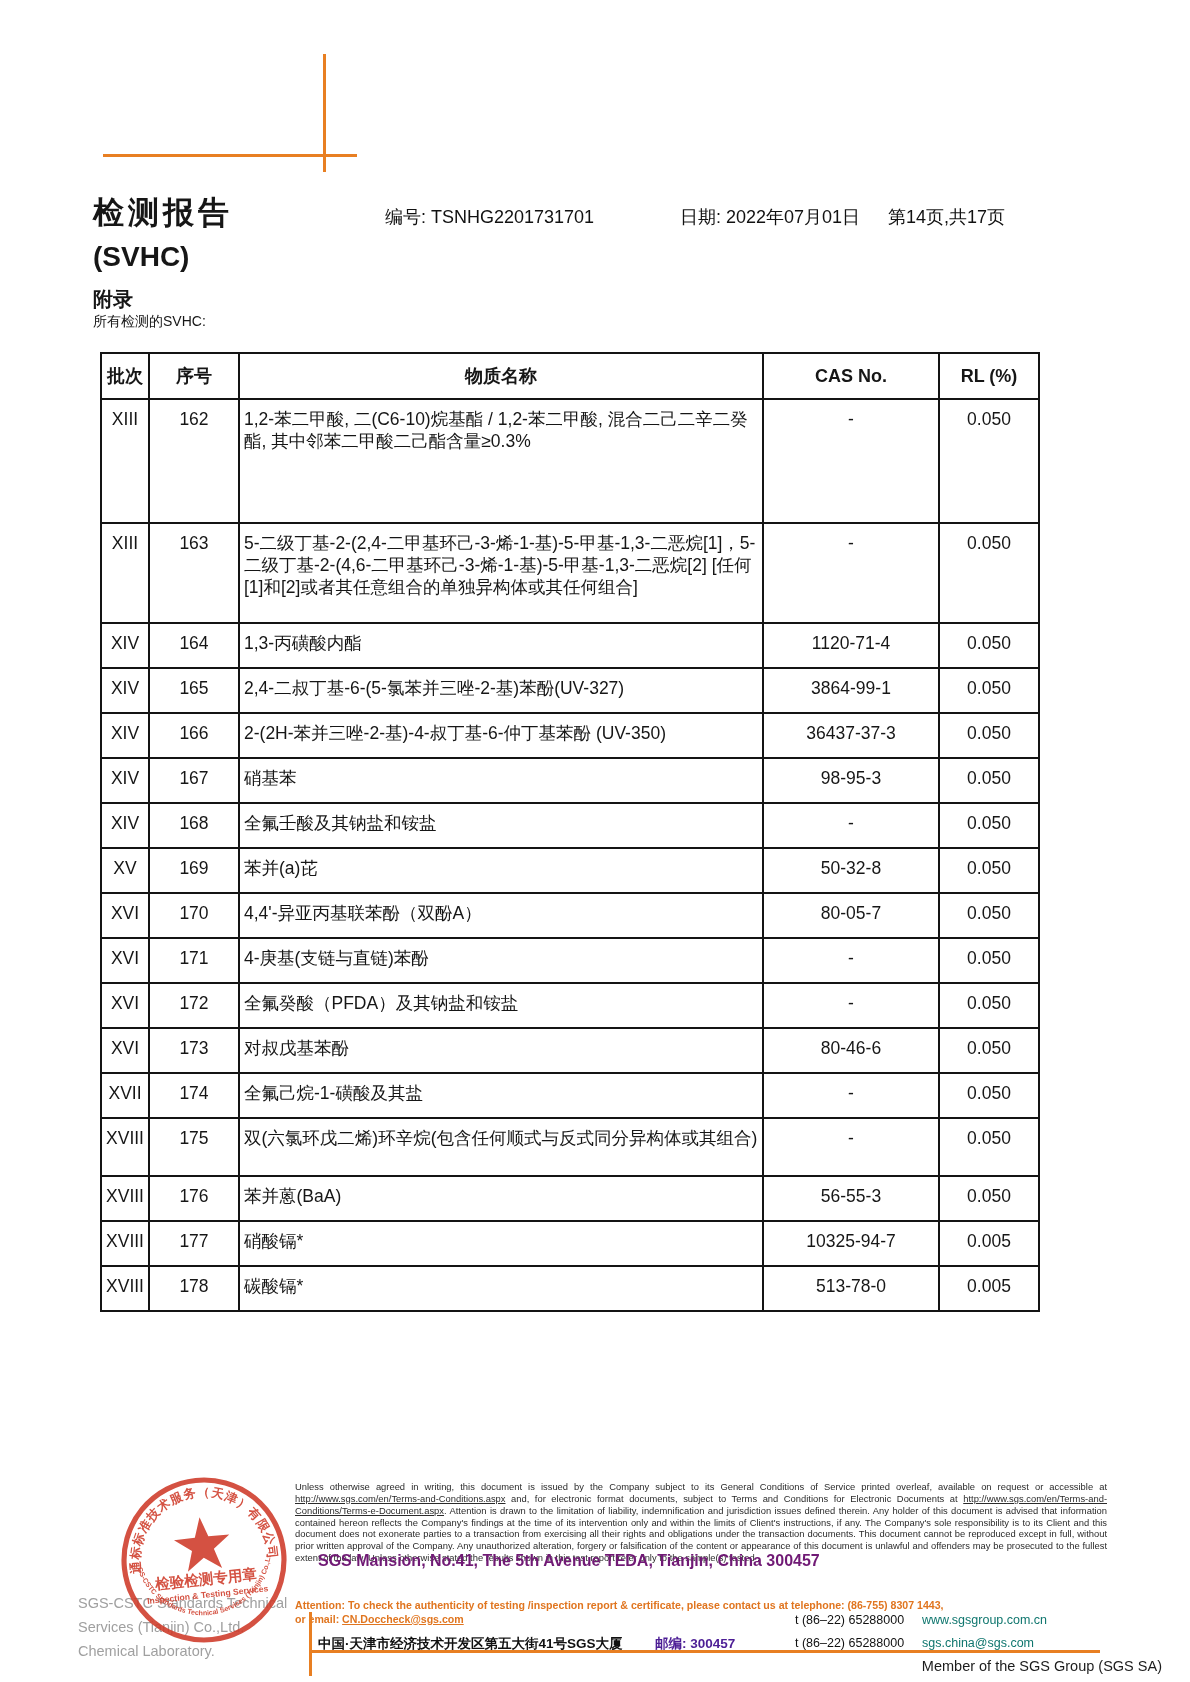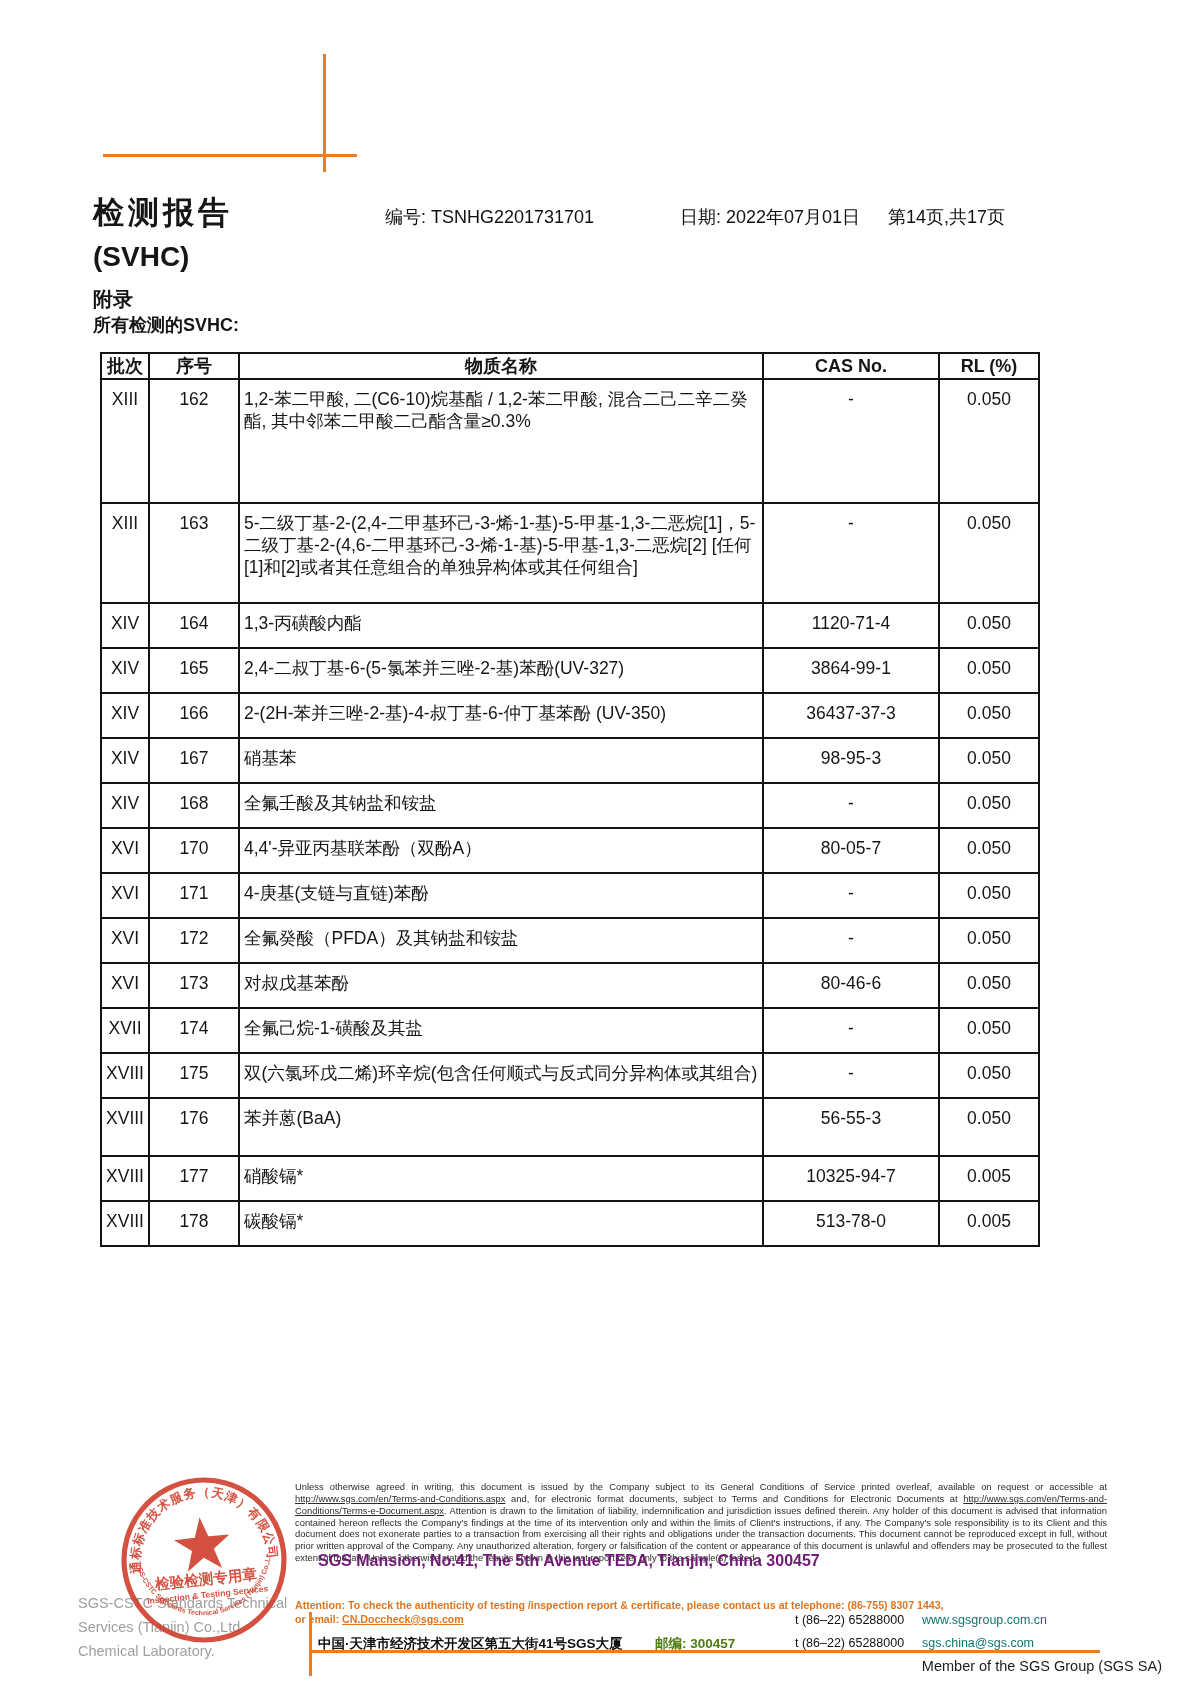--- a/index.html
+++ b/index.html
@@ -13,27 +13,27 @@
   .hline-top { position:absolute; left:103px; top:154px; width:254px; height:3px; background:#e87f22; }
   .vline-top { position:absolute; left:323px; top:54px; width:3px; height:118px; background:#e87f22; }
 
   .report-title { position:absolute; left:93px; top:192px; font-size:31px; font-weight:700; letter-spacing:4px; }
   .report-subtitle { position:absolute; left:93px; top:241px; font-size:28px; font-weight:700; }
   .meta-row { position:absolute; top:205px; font-size:18px; color:#111; }
   .meta-no   { left:385px; }
   .meta-date { left:680px; }
   .meta-page { left:888px; }
   .appendix { position:absolute; left:93px; top:286px; font-size:20px; font-weight:700; }
-  .section-label { position:absolute; left:93px; top:313px; font-size:18px; font-weight:700; }
+  .section-label { position:absolute; left:93px; top:313px; font-size:14px; font-weight:400; }
 
   
   table.svhc { position:absolute; left:100px; top:352px; width:938px;
                border-collapse:collapse; table-layout:fixed; }
   table.svhc th, table.svhc td { border:2px solid #141414; }
-  table.svhc th { height:24px; font-size:18px; font-weight:700; text-align:center; padding:0 2px; }
+  table.svhc th { height:24px; font-size:18px; font-weight:700; text-align:center; padding:10px 2px; }
   table.svhc td { font-size:17.5px; line-height:1.25; vertical-align:top; padding:9px 4px 2px 4px; }
   td.c { text-align:center; }
   td.name { text-align:left; padding-left:5px; padding-right:8px; }
   col.batch { width:48px; } col.no { width:90px; } col.name { width:524px; }
   col.cas { width:176px; } col.rl { width:100px; }
   tbody tr { height:45px;padding-left:14px; }
   tbody tr:nth-child(1) { height:124px; }
   tbody tr:nth-child(2) { height:100px; }
   tbody tr:nth-child(14) { height:58px; }
 
@@ -46,21 +46,21 @@
   .attention { position:absolute; left:295px; top:1599px; width:812px; font-size:10.6px;
                line-height:1.3; font-weight:700; color:#e0751f; }
   .attention .u { text-decoration:underline;margin-top:28px; }
 
   .addr-en { position:absolute; left:318px; top:1552px; font-size:16px; color:#701a75; white-space:nowrap; }
   .addr-cn { position:absolute; left:318px; top:1635px; font-size:13.5px; color:#111; white-space:nowrap; }
   .addr-tel { position:absolute; font-size:12.5px; color:#111; white-space:nowrap; }
   .tel1 { left:795px; top:1613px; } .tel2 { left:795px; top:1636px; }
   .addr-right { position:absolute; font-size:12.5px; color:#0f766e; white-space:nowrap; }
   .web { left:922px; top:1613px; } .mail { left:922px; top:1636px; }
-  .postcode-cn { position:absolute; left:655px; top:1635px; font-size:13.5px; font-weight:700; color:#4d7c0f; }
+  .postcode-cn { position:absolute; left:655px; top:1635px; font-size:13.5px; font-weight:700; color:#4c1d95; }
 
   .hline-bottom { position:absolute; left:310px; top:1650px; width:790px; height:3px; background:#e87f22; }
   .vline-bottom { position:absolute; left:309px; top:1612px; width:3px; height:64px; background:#e87f22; }
   .member { position:absolute; left:818px; top:1658px; width:344px; font-size:14.5px; color:#1c1c1c; text-align:right; }
 
   .stamp { position:absolute; left:118px; top:1474px; width:172px; height:172px;
            transform:rotate(-6deg); opacity:0.88; }
 </style>
 </head>
 <body>
@@ -139,20 +139,27 @@
       <td class="c">0.050</td>
     </tr>
         <tr>
       <td class="c">XIV</td>
       <td class="c">168</td>
       <td class="name">全氟壬酸及其钠盐和铵盐</td>
       <td class="c">-</td>
       <td class="c">0.050</td>
     </tr>
         <tr>
+      <td class="c">XV</td>
+      <td class="c">169</td>
+      <td class="name">苯并(a)芘</td>
+      <td class="c">50-32-8</td>
+      <td class="c">0.050</td>
+    </tr>
+        <tr>
       <td class="c">XVI</td>
       <td class="c">170</td>
       <td class="name">4,4'-异亚丙基联苯酚（双酚A）</td>
       <td class="c">80-05-7</td>
       <td class="c">0.050</td>
     </tr>
         <tr>
       <td class="c">XVI</td>
       <td class="c">171</td>
       <td class="name">4-庚基(支链与直链)苯酚</td>

